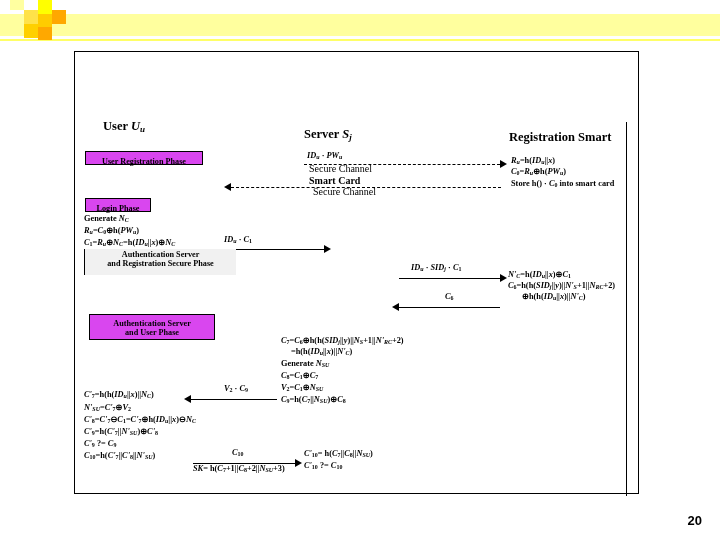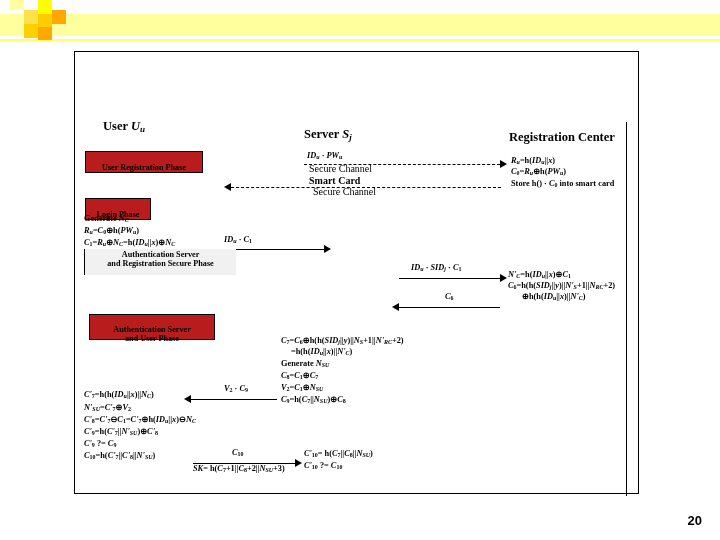--- a/index.html
+++ b/index.html
@@ -36,23 +36,23 @@
     box-sizing:border-box;
   }
   .txt{position:absolute;white-space:nowrap;line-height:1.05;}
   .hdr{font-weight:bold;font-size:10.5px;}
   .coltitle{font-weight:bold;font-size:12.5px;}
   .f{font-size:8.3px;font-weight:bold;}
   .f2{font-size:8.3px;}
   .chan{font-size:10px;}
   .chanb{font-size:10px;font-weight:bold;}
   .box{
-    position:absolute;border:1.3px solid #000;background:#b91c1c;
+    position:absolute;border:1.3px solid #000;background:#d946ef;
     font-size:8.2px;font-weight:bold;text-align:center;
-    line-height:1.15;padding:10px 4px;box-sizing:border-box;
+    line-height:1.15;padding:4px 4px;box-sizing:border-box;
     white-space:nowrap;
   }
   .boxnb{
     position:absolute;background:#f1f1f1;border-left:1.3px solid #000;
     font-size:8.2px;font-weight:bold;text-align:center;
     line-height:1.15;padding:1px 4px;box-sizing:border-box;white-space:nowrap;
   }
   
   .arrow{position:absolute;height:0;border-top:1.4px solid #000;}
   .darrow{position:absolute;height:0;border-top:1.4px dashed #000;}
@@ -88,21 +88,21 @@
 <div id="frame">
 
 
   <div class="txt coltitle" style="left:28px;top:68px;">
     User <i>U<sub>u</sub></i>
   </div>
   <div class="txt coltitle" style="left:229px;top:76px;">
     Server <i>S<sub>j</sub></i>
   </div>
   <div class="txt coltitle" style="left:434px;top:79px;">
-    Registration Center
+    Registration Smart
   </div>
 
   <div class="vline" style="left:551px;top:70px;height:374px;"></div>
 
   <div class="box" style="left:10px;top:99px;width:118px;height:14px;line-height:12px;">User Registration Phase</div>
 
   <div class="txt f" style="left:232px;top:100px;"><i>ID<sub>u</sub></i> · <i>PW<sub>u</sub></i></div>
   <div class="darrow" style="left:229px;top:112px;width:196px;"></div>
   <div class="head-r" style="left:425px;top:108px;"></div>
   <div class="txt chan" style="left:234px;top:112px;">Secure Channel</div>

